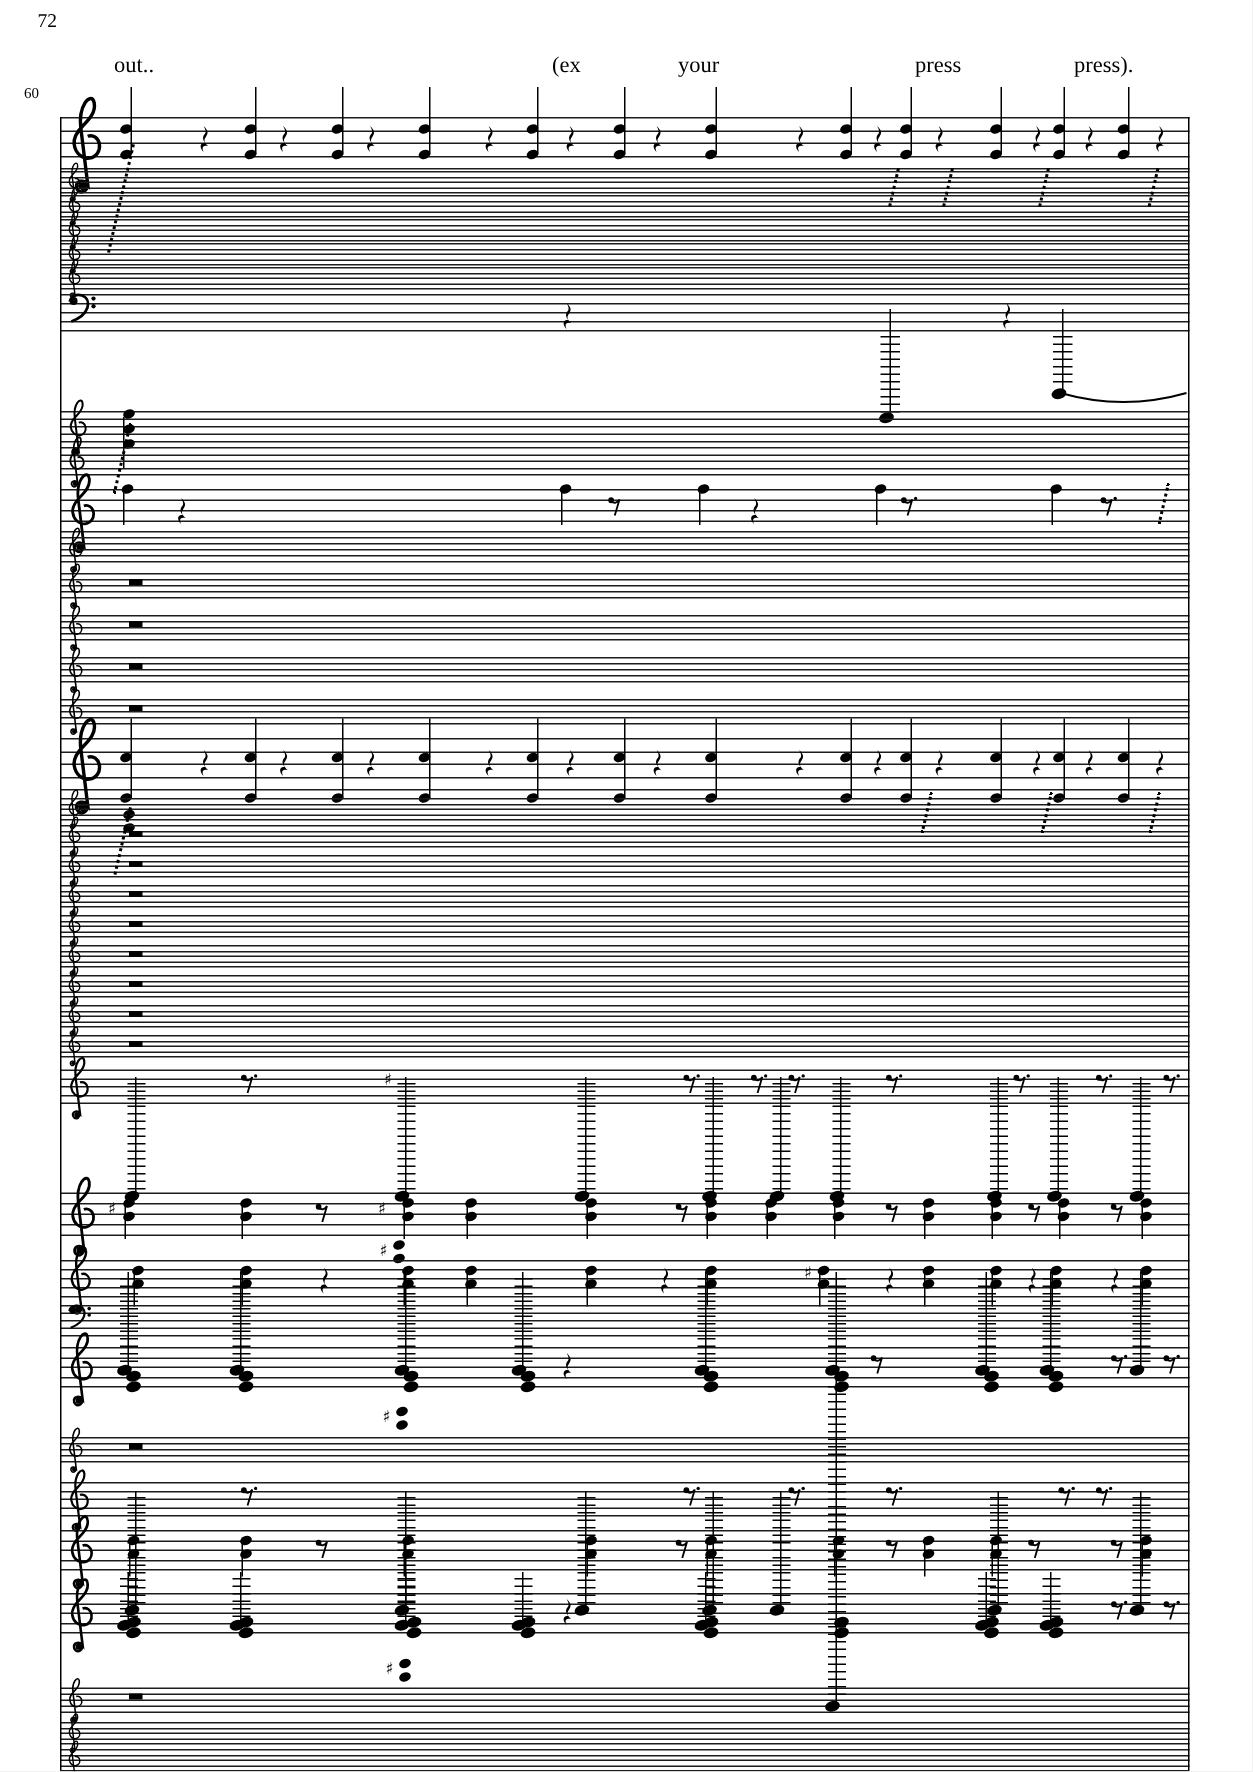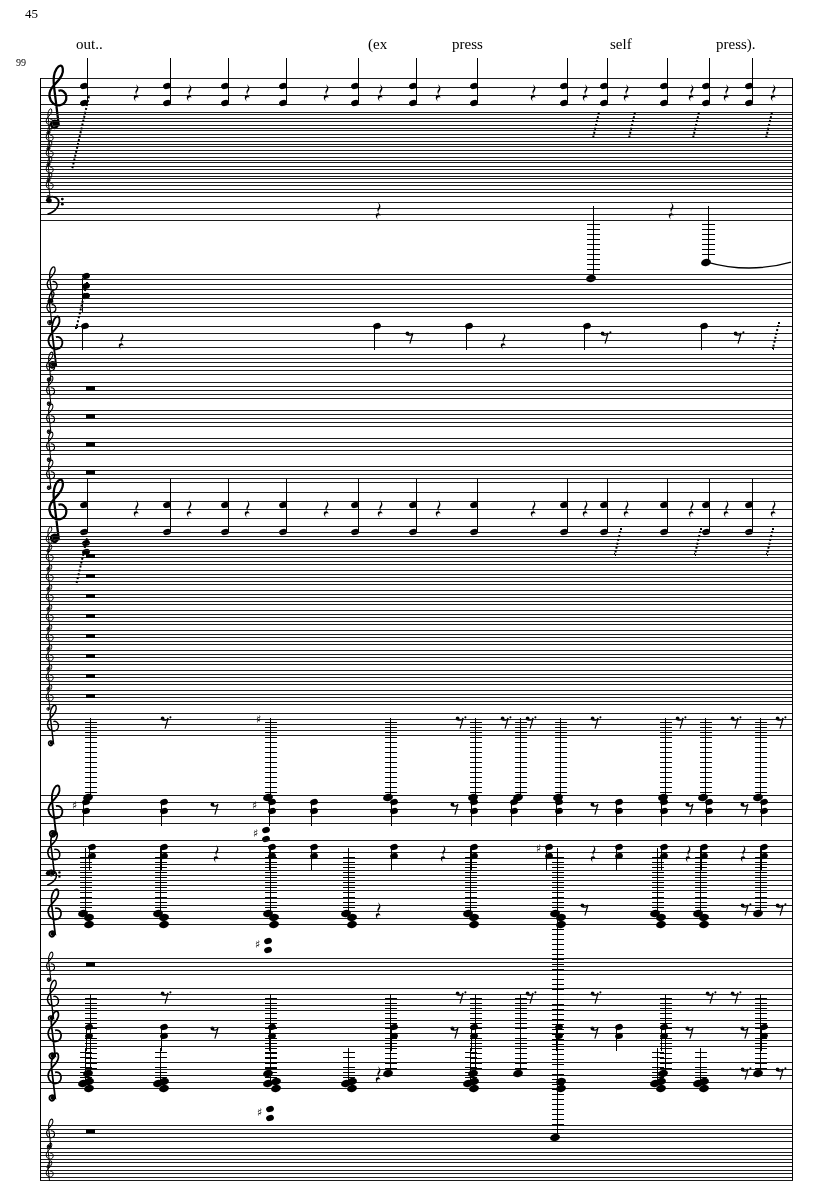--- a/index.html
+++ b/index.html
@@ -44,27 +44,27 @@
     <symbol id="bass" viewBox="0 0 20 20">
       <circle cx="4" cy="5.5" r="2.6" fill="#000"></circle>
       <path d="M1.5 6 C2 2.5 6 0.8 9.5 2 C13 3.2 14 6.5 13 10 C11.5 14.5 6.5 17.5 2.5 19" fill="none" stroke="#000" stroke-width="1.8"></path>
       <circle cx="17" cy="4" r="1.4" fill="#000"></circle>
       <circle cx="17" cy="9" r="1.4" fill="#000"></circle>
     </symbol>
   </defs>
 </svg>
 
 <div id="page">
-  <span class="pagenum" style="left:25px;top:6px">45</span>
-  <span class="measnum" style="left:16px;top:57px">99</span>
+  <span class="pagenum" style="left:25px;top:6px">72</span>
+  <span class="measnum" style="left:16px;top:57px">60</span>
   <div id="score">
       <span class="lyric" style="left:76px;top:36px">out..</span>
       <span class="lyric" style="left:368px;top:36px">(ex</span>
-      <span class="lyric" style="left:452px;top:36px">press</span>
-      <span class="lyric" style="left:610px;top:36px">self</span>
+      <span class="lyric" style="left:452px;top:36px">your</span>
+      <span class="lyric" style="left:610px;top:36px">press</span>
       <span class="lyric" style="left:716px;top:36px">press).</span>
       <div class="abs staffline" style="left:40px;top:78.0px;width:753px"></div>
       <div class="abs staffline" style="left:40px;top:86.5px;width:753px"></div>
       <div class="abs staffline" style="left:40px;top:95.0px;width:753px"></div>
       <div class="abs staffline" style="left:40px;top:103.5px;width:753px"></div>
       <div class="abs staffline" style="left:40px;top:112.0px;width:753px"></div>
       <svg class="glyph" style="left:44px;top:59.3px" width="26.52" height="72.08" viewBox="0 0 22 60">
         <use href="#treble"></use>
       </svg>
       <svg class="glyph" style="left:133px;top:84px" width="9" height="19" viewBox="0 0 10 22">

